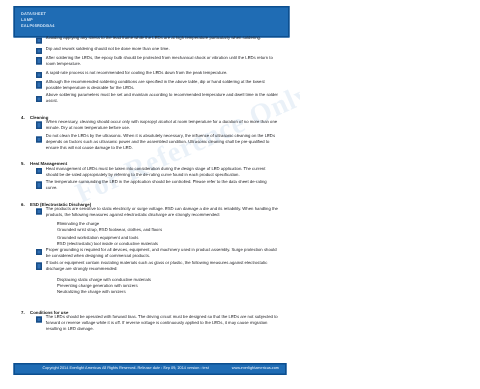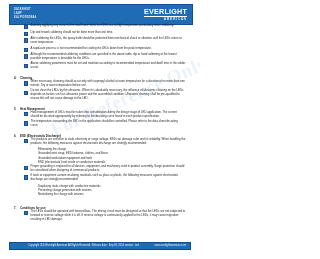--- a/index.html
+++ b/index.html
@@ -110,25 +110,20 @@
 </style>
 </head>
 <body>
 
 <div class="header">
   <div class="hdr-left">
     <span>DATASHEET</span>
     <span>LAMP</span>
     <span>EALP05RDDBA4</span>
   </div>
-  <div class="hdr-right">
-    <div class="brand">EVERLIGHT</div>
-    <div class="brand-rule"></div>
-    <div class="brand-sub">AMERICAS</div>
-  </div>
 </div>
 
 <div class="watermark">For Reference Only</div>
 
 <div class="sheet">
 
   <div class="sect">
     <ul class="bullets">
       <li>
           <span class="bul"></span>

